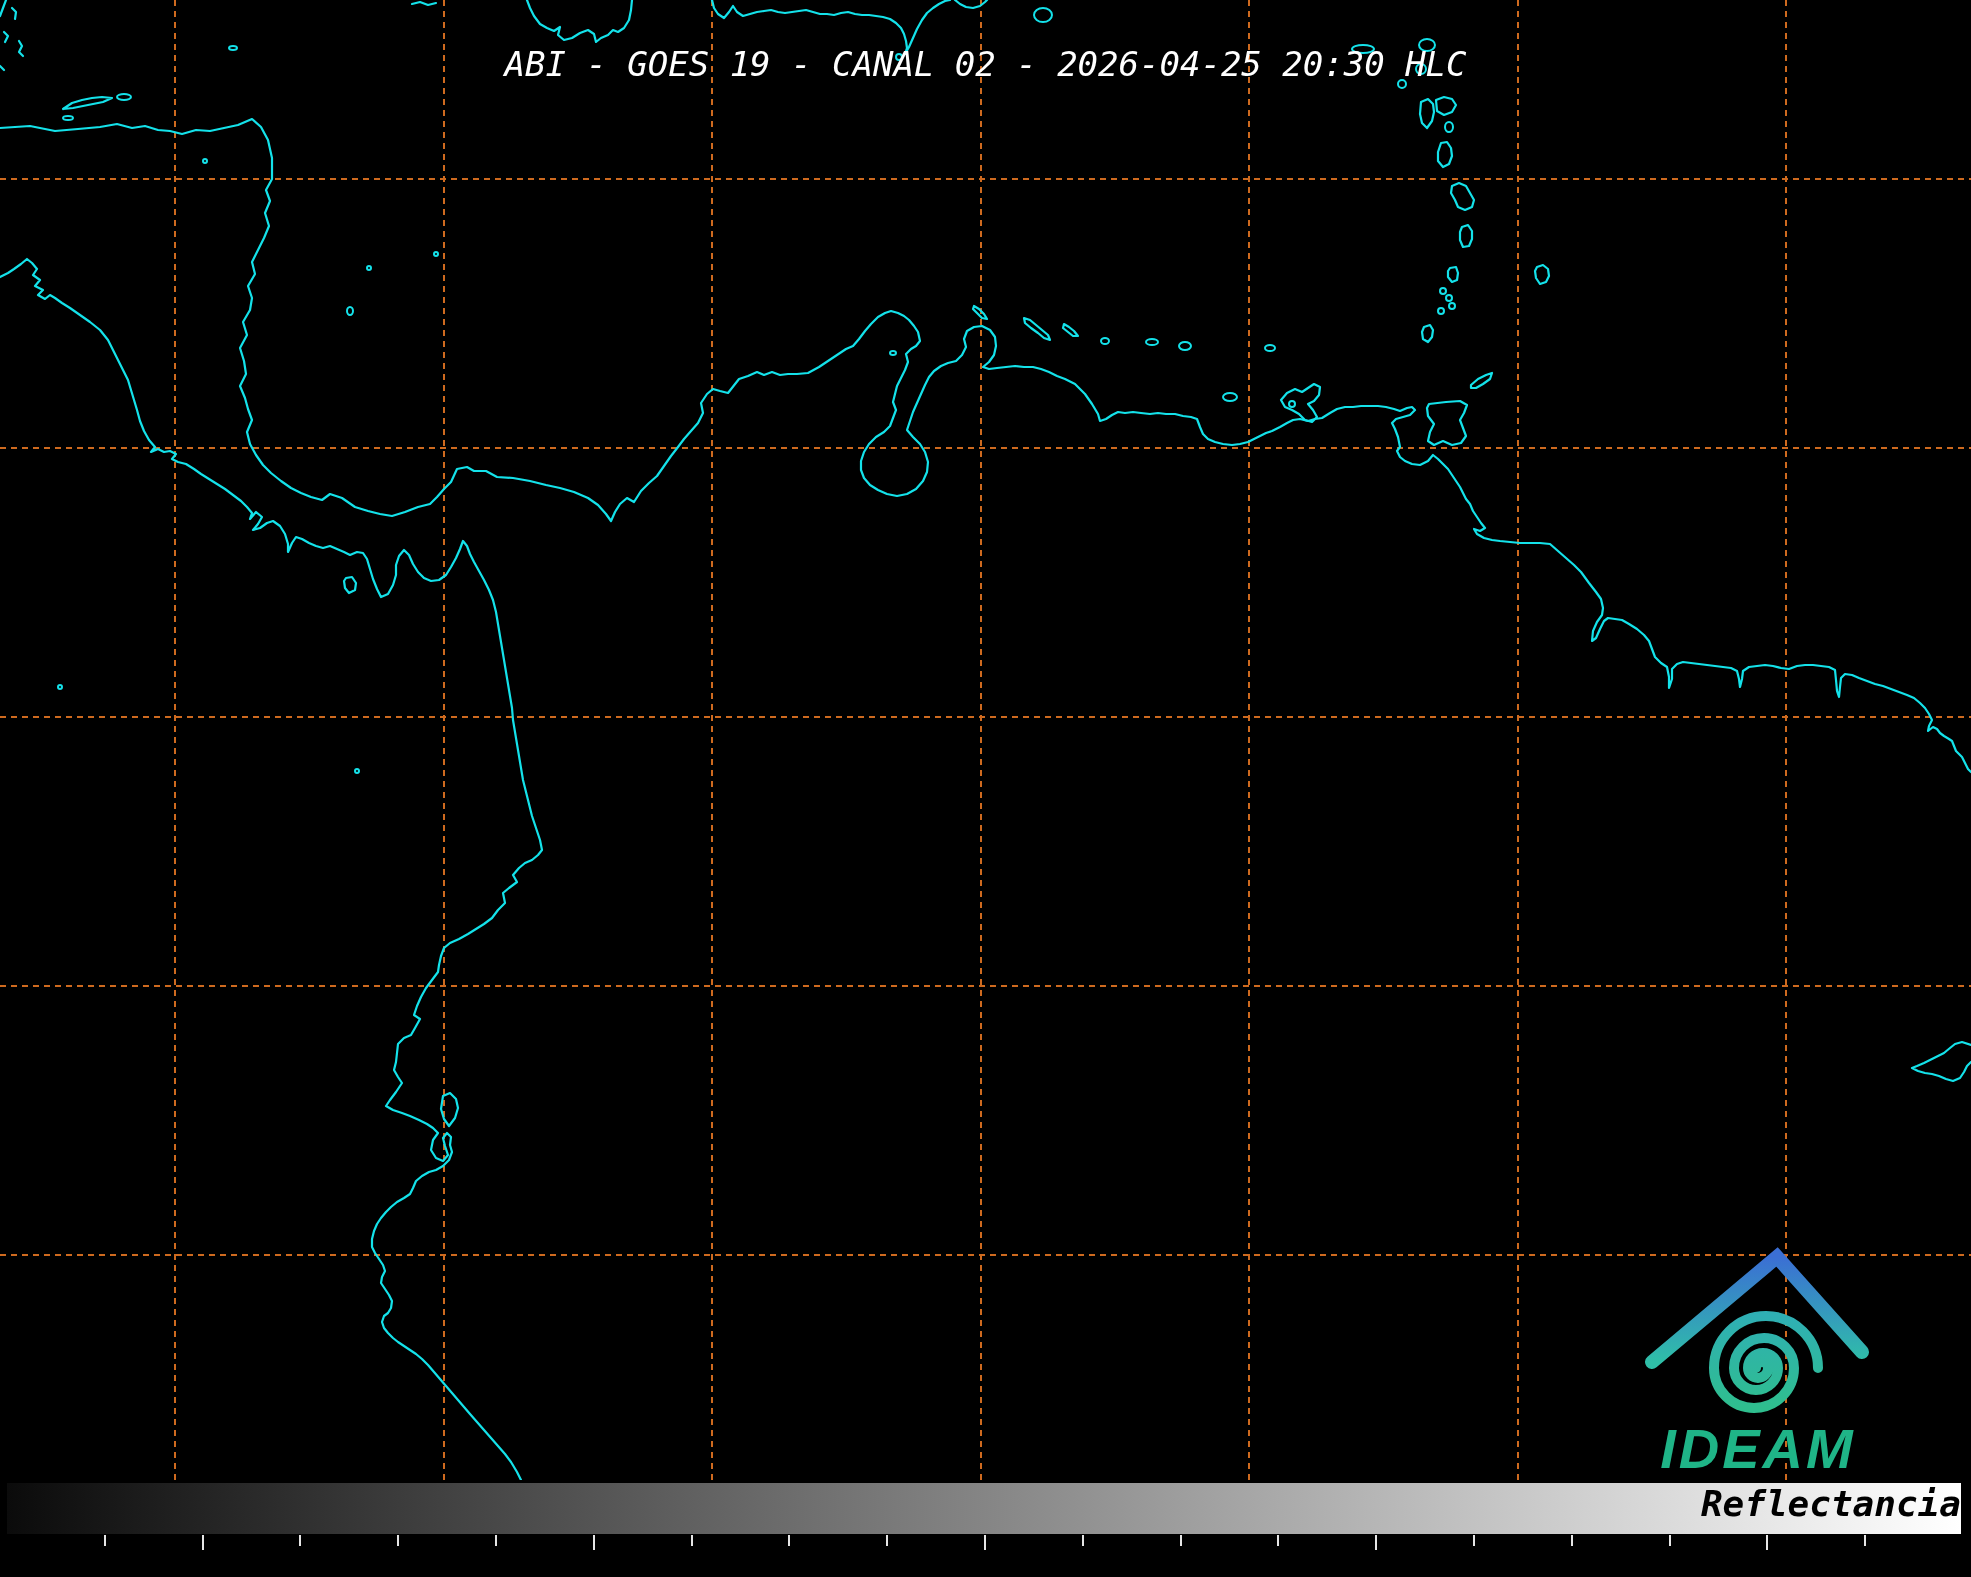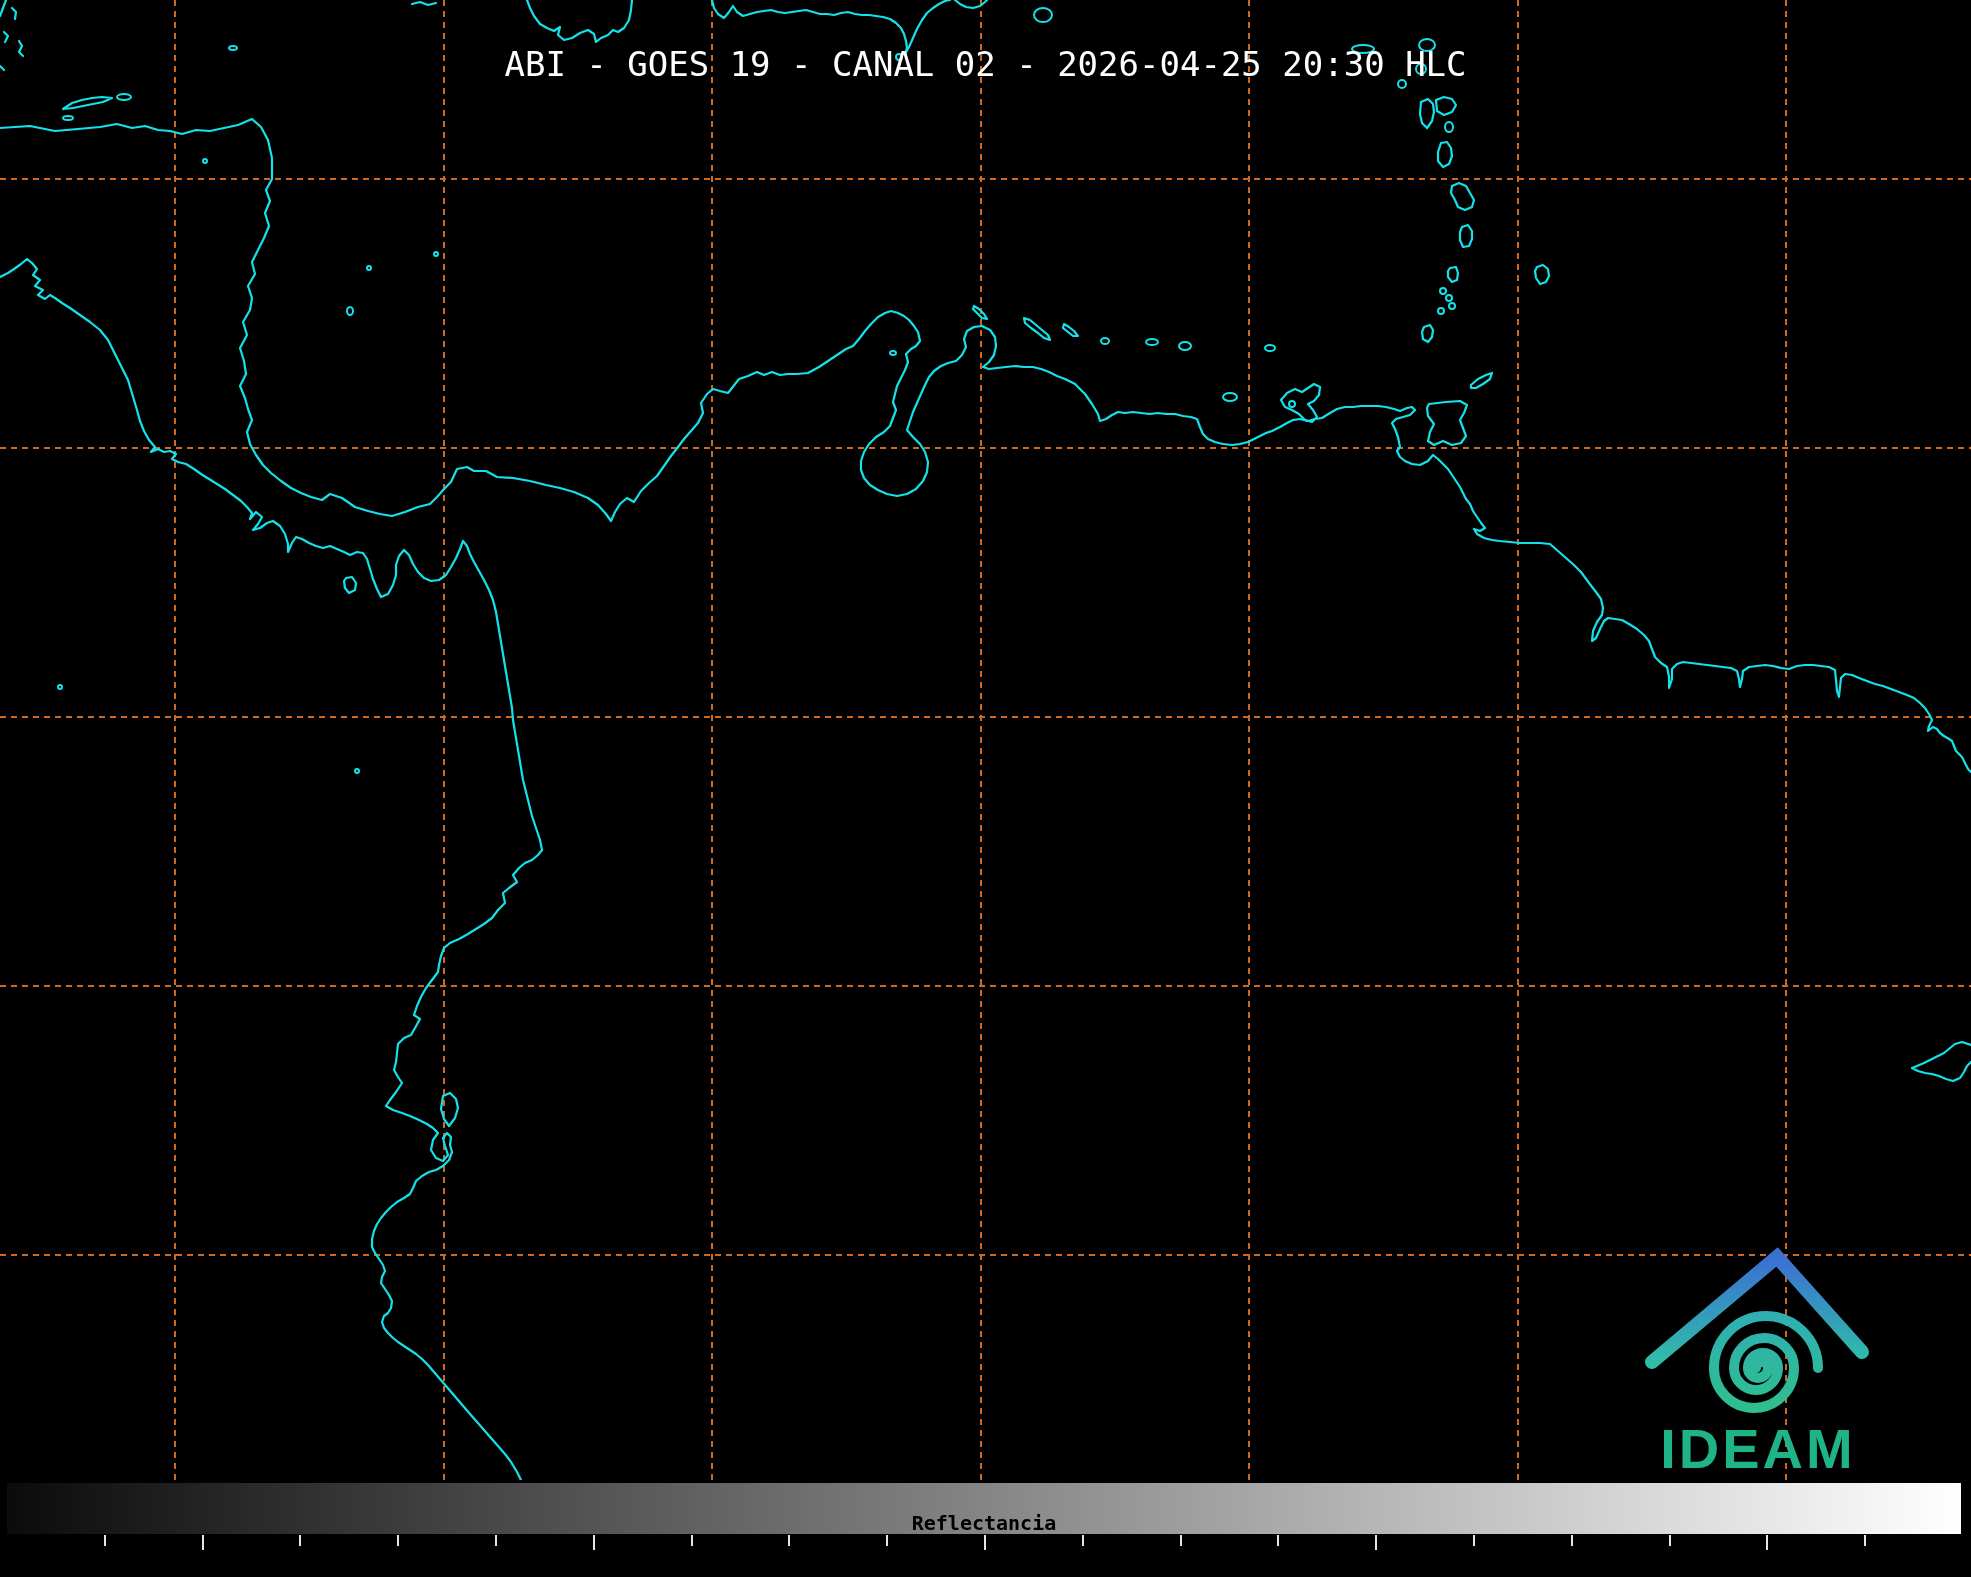--- a/index.html
+++ b/index.html
@@ -1,24 +1,24 @@
 <!DOCTYPE html>
 <html><head>
 <meta charset="utf-8">
 <style>
   html,body{margin:0;padding:0;background:#000;}
   #stage{position:relative;width:1971px;height:1577px;background:#000;overflow:hidden;
-         font-family:"DejaVu Sans Mono",monospace;}
+         font-family:"DejaVu Sans Mono",monospace;font-style:italic;}
   #mapsvg{position:absolute;left:0;top:0;}
   #title{position:absolute;top:44px;left:50%;transform:translateX(-50%);
          font-size:34px;color:#fff;white-space:nowrap;letter-spacing:0px;}
   #colorbar-wrap{position:absolute;left:0;top:1480px;width:1971px;height:97px;background:#000;}
   #cbar{position:absolute;left:6px;right:9px;top:2px;height:51px;border:1px solid #000;}
-  #cbar-label{position:absolute;left:0;right:0;top:28px;text-align:center;
-              font-weight:bold;font-size:20px;color:#000;}
+  #cbar-label{position:absolute;left:0;right:0;top:0;text-align:right;
+              font-weight:bold;font-size:36px;color:#000;}
   .cb-tick{position:absolute;width:2px;background:#e6e6e6;top:55px;}
   .cb-tick.minor{height:11px;}
   .cb-tick.major{height:15px;}
   #logo{position:absolute;left:1600px;top:1230px;}
   #logo text{font-family:"Liberation Sans","DejaVu Sans",sans-serif;font-weight:bold;
              font-size:56px;letter-spacing:3px;}
 </style>
 </head>
 <body>
 

